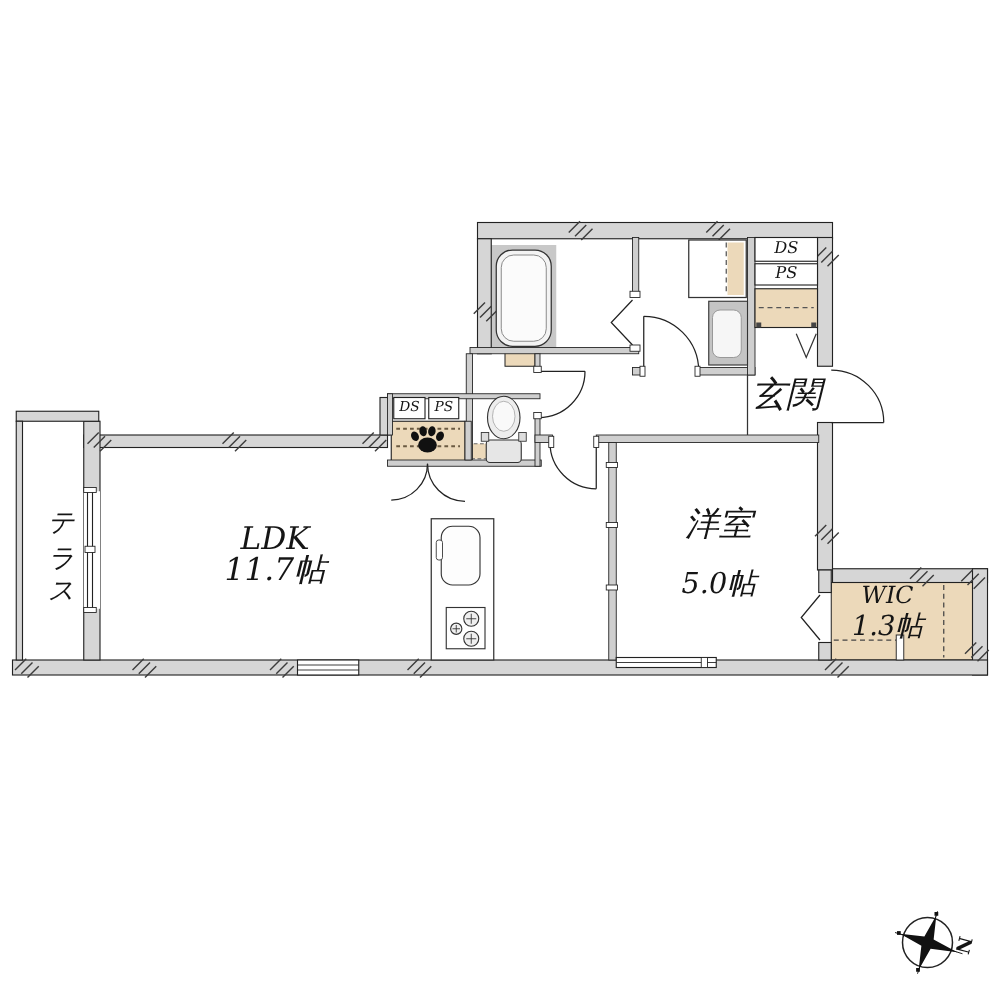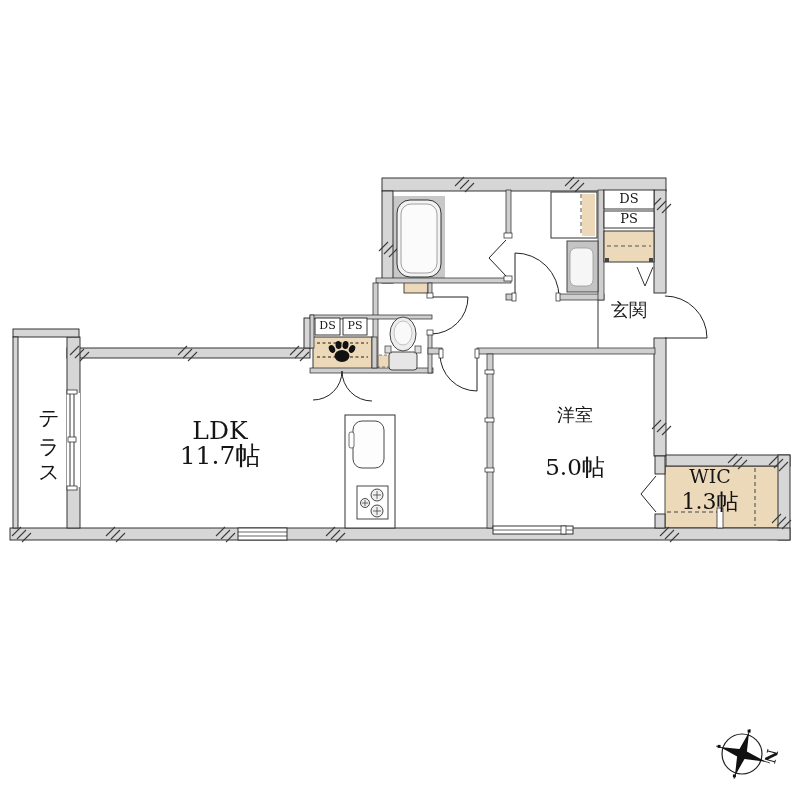--- a/index.html
+++ b/index.html
@@ -1,25 +1,25 @@
 <!DOCTYPE html>
 <html><head>
 <meta charset="utf-8">
 <style>
   html,body{margin:0;padding:0;background:#fff;}
   #stage{position:relative;width:800px;height:800px;background:#ffffff;overflow:hidden;
          font-family:"DejaVu Serif","Liberation Serif",serif;}
   #stage svg{position:absolute;left:0;top:0;}
-  .lbl{position:absolute;color:#151515;text-align:center;line-height:1.05;
+  .lbl{position:absolute;color:#151515;font-style:italic;text-align:center;line-height:1.05;
        font-family:"DejaVu Serif","Liberation Serif",serif;white-space:nowrap;}
   .ldk-name{left:150px;top:418px;width:140px;font-size:25px;}
   .ldk-area{left:150px;top:443px;width:140px;font-size:25px;}
-  .bed-name{left:505px;top:406px;width:140px;font-size:18px;}
+  .bed-name{left:505px;top:406px;width:140px;font-size:27px;}
   .bed-area{left:505px;top:437px;width:140px;font-size:23px;margin-top:18px;}
-  .entrance-name{left:600px;top:301px;width:58px;font-size:18px;}
+  .entrance-name{left:600px;top:301px;width:58px;font-size:28px;}
   .wic-name{left:660px;top:467px;width:100px;font-size:19px;}
   .wic-area{left:660px;top:490px;width:100px;font-size:22px;}
   .terrace-name{left:24px;top:396px;width:36px;font-size:21px;writing-mode:vertical-rl;
                 text-orientation:upright;letter-spacing:4px;height:150px;text-align:left;}
   .ds-mid{left:315px;top:320px;width:25px;font-size:11px;}
   .ps-mid{left:343px;top:320px;width:24px;font-size:11px;}
   .ds-top{left:604px;top:192px;width:50px;font-size:13px;}
   .ps-top{left:604px;top:212px;width:50px;font-size:13px;}
   .compass-n{left:758px;top:748px;width:24px;font-size:15px;font-weight:bold;font-style:normal;
              transform:rotate(105deg);}

